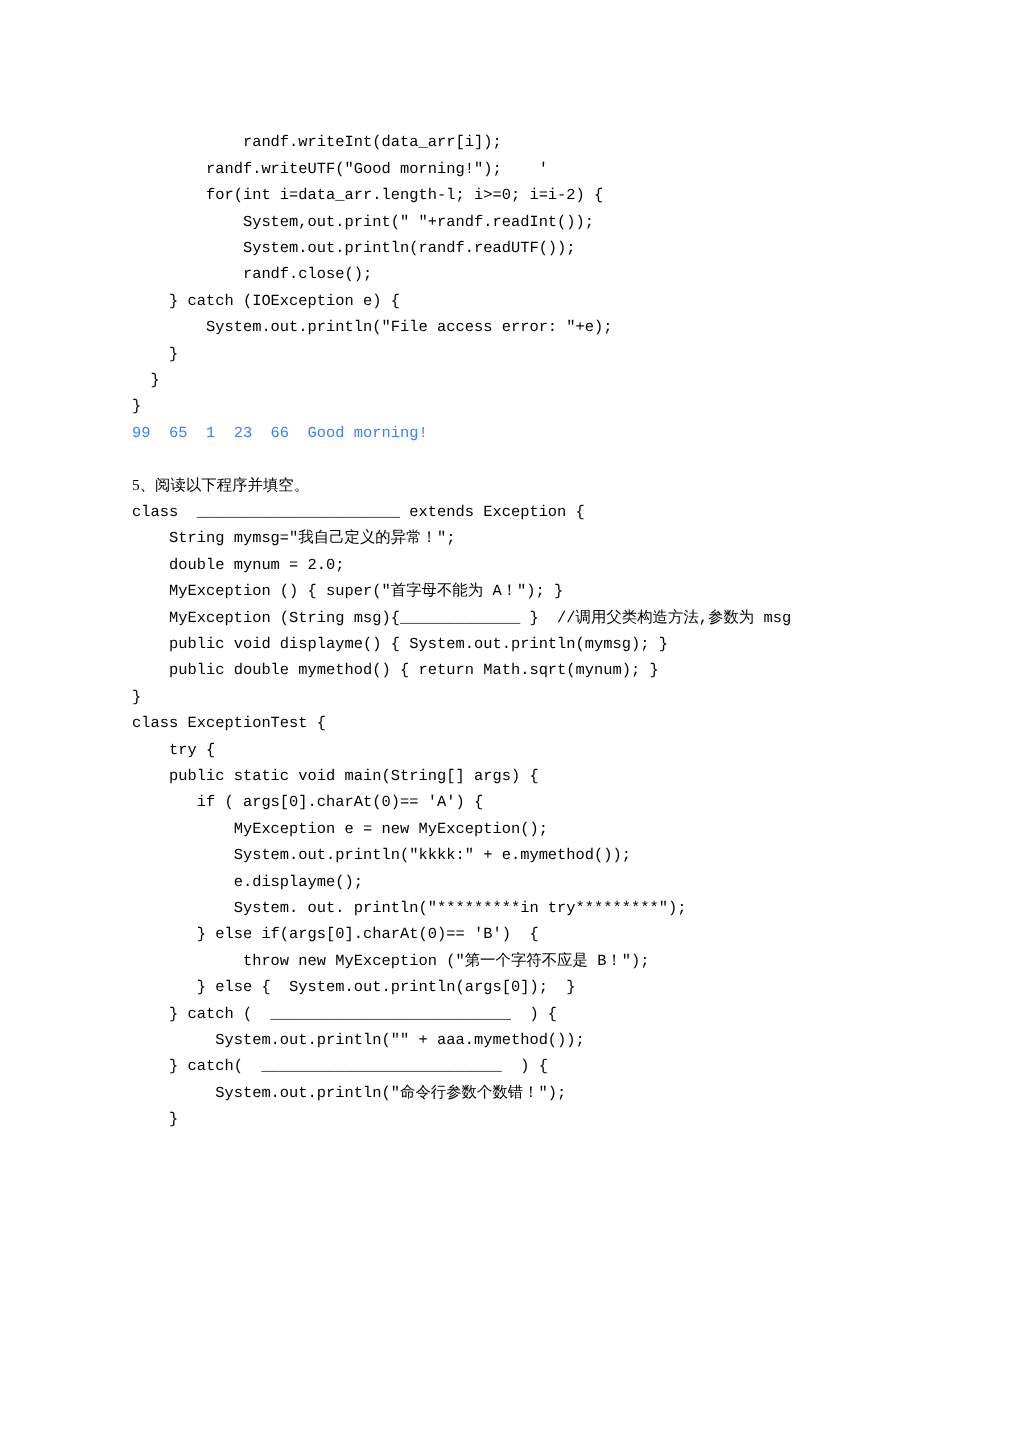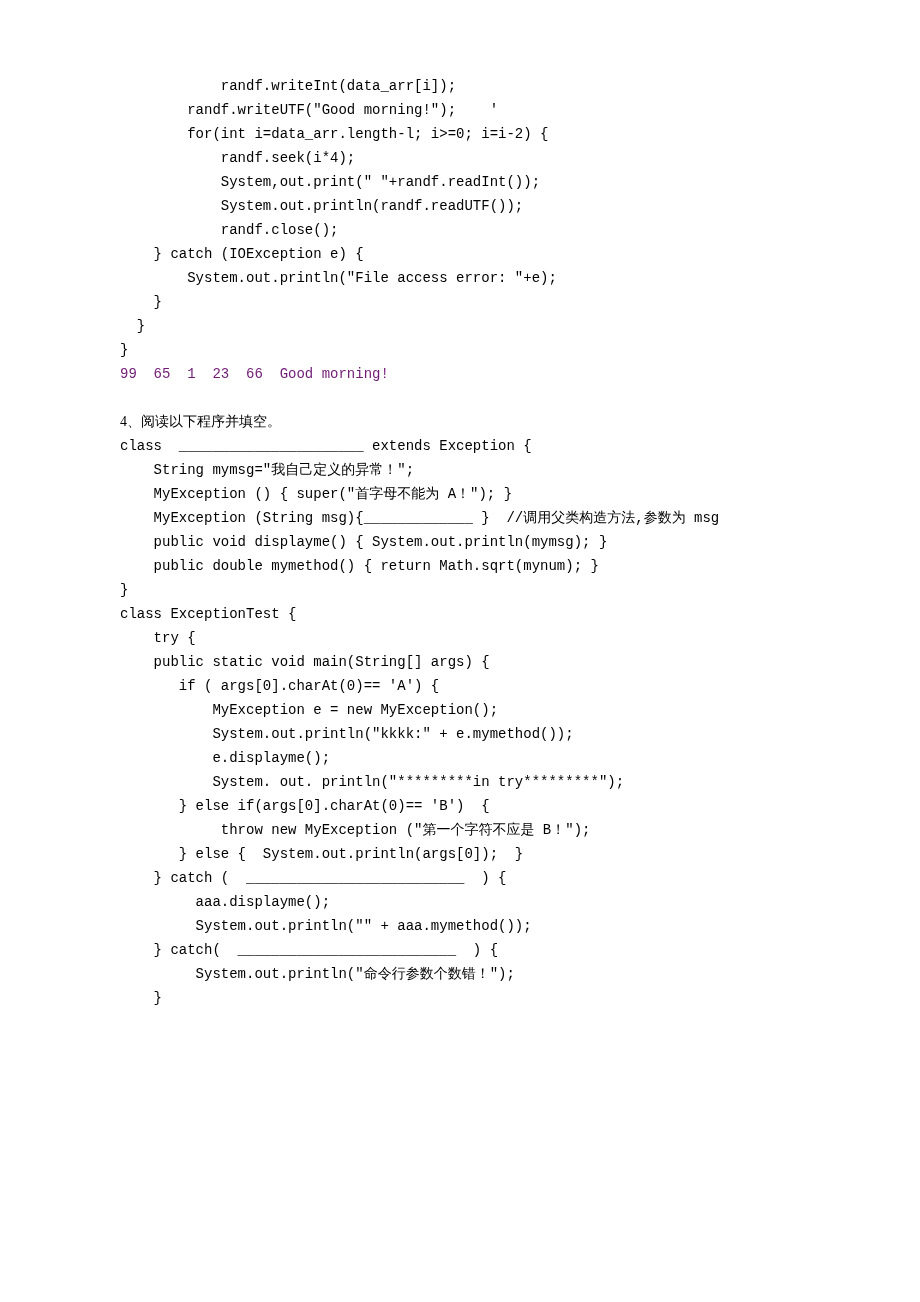--- a/index.html
+++ b/index.html
@@ -3,74 +3,73 @@
 <meta charset="utf-8">
 <style>
   body {
     margin: 0;
     padding: 0;
     background: #ffffff;
     font-family: "SimSun", "宋体", serif;
     width: 920px;
   }
   .page {
-    padding: 74px 120px 60px 120px;
+    padding: 118px 120px 60px 120px;
     font-size: 14px;
     line-height: 24px;
     color: #000000;
   }
   .mono {
     font-family: "Courier New", monospace;
   }
   .red {
-    color: #701a75;
+    color: #3b82f6;
   }
   .line { white-space: pre; }
 </style>
 </head>
 <body>
 
 <div class="page">
 
   <div class="mono line">            randf.writeInt(data_arr[i]);</div>
   <div class="mono line">        randf.writeUTF("Good morning!");    '</div>
   <div class="mono line">        for(int i=data_arr.length-l; i&gt;=0; i=i-2) {</div>
-  <div class="mono line">            randf.seek(i*4);</div>
   <div class="mono line">            System,out.print(" "+randf.readInt());</div>
   <div class="mono line">            System.out.println(randf.readUTF());</div>
   <div class="mono line">            randf.close();</div>
   <div class="mono line">    } catch (IOException e) {</div>
   <div class="mono line">        System.out.println("File access error: "+e);</div>
   <div class="mono line">    }</div>
   <div class="mono line">  }</div>
   <div class="mono line">}</div>
 
   <div class="mono line red">99  65  1  23  66  Good morning!</div>
 
   <div class="line">&nbsp;</div>
 
-  <div class="line">4、阅读以下程序并填空。</div>
+  <div class="line">5、阅读以下程序并填空。</div>
   <div class="mono line">class  ______________________ extends Exception {</div>
   <div class="mono line">    String mymsg="我自己定义的异常！";</div>
+  <div class="mono line">    double mynum = 2.0;</div>
   <div class="mono line">    MyException () { super("首字母不能为 A！"); }</div>
   <div class="mono line">    MyException (String msg){_____________ }  //调用父类构造方法,参数为 msg</div>
   <div class="mono line">    public void displayme() { System.out.println(mymsg); }</div>
   <div class="mono line">    public double mymethod() { return Math.sqrt(mynum); }</div>
   <div class="mono line">}</div>
   <div class="mono line">class ExceptionTest {</div>
   <div class="mono line">    try {</div>
   <div class="mono line">    public static void main(String[] args) {</div>
   <div class="mono line">       if ( args[0].charAt(0)== 'A') {</div>
   <div class="mono line">           MyException e = new MyException();</div>
   <div class="mono line">           System.out.println("kkkk:" + e.mymethod());</div>
   <div class="mono line">           e.displayme();</div>
   <div class="mono line">           System. out. println("*********in try*********");</div>
   <div class="mono line">       } else if(args[0].charAt(0)== 'B')  {</div>
   <div class="mono line">            throw new MyException ("第一个字符不应是 B！");</div>
   <div class="mono line">       } else {  System.out.println(args[0]);  }</div>
   <div class="mono line">    } catch (  __________________________  ) {</div>
-  <div class="mono line">         aaa.displayme();</div>
   <div class="mono line">         System.out.println("" + aaa.mymethod());</div>
   <div class="mono line">    } catch(  __________________________  ) {</div>
   <div class="mono line">         System.out.println("命令行参数个数错！");</div>
   <div class="mono line">    }</div>
 
 </div>
 
 </body></html>

